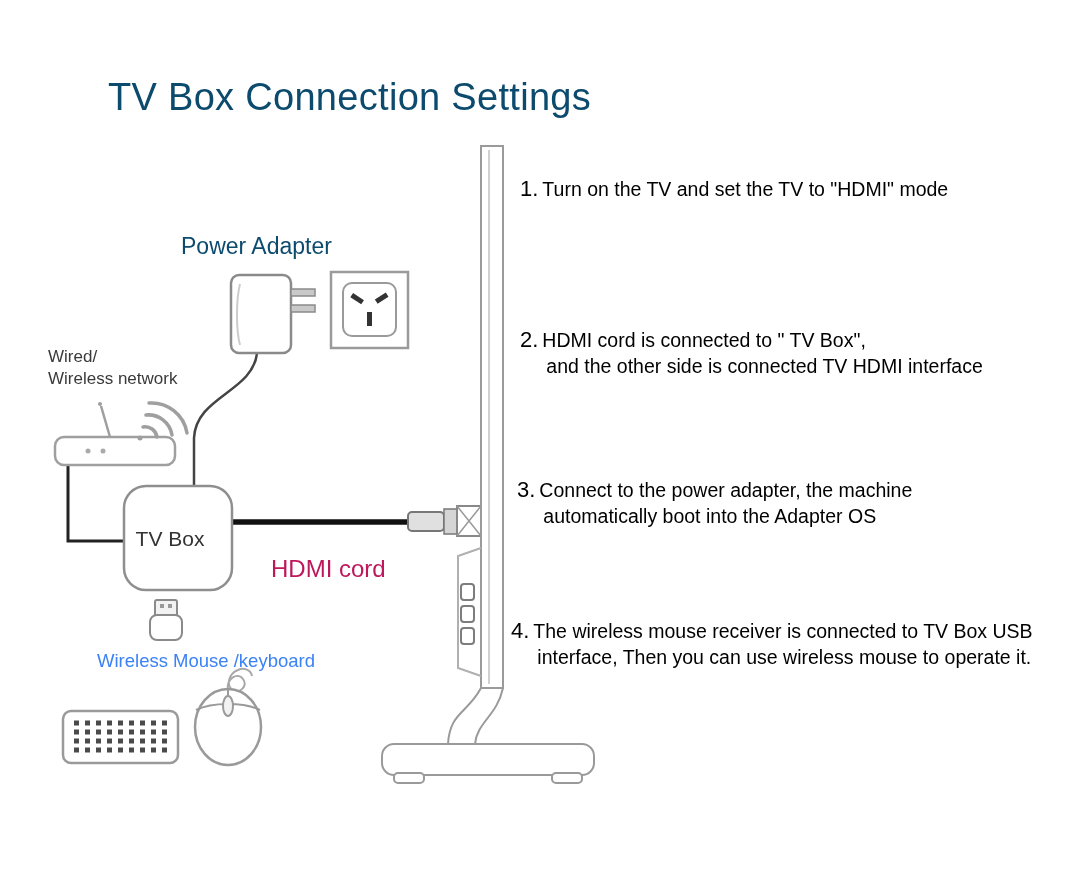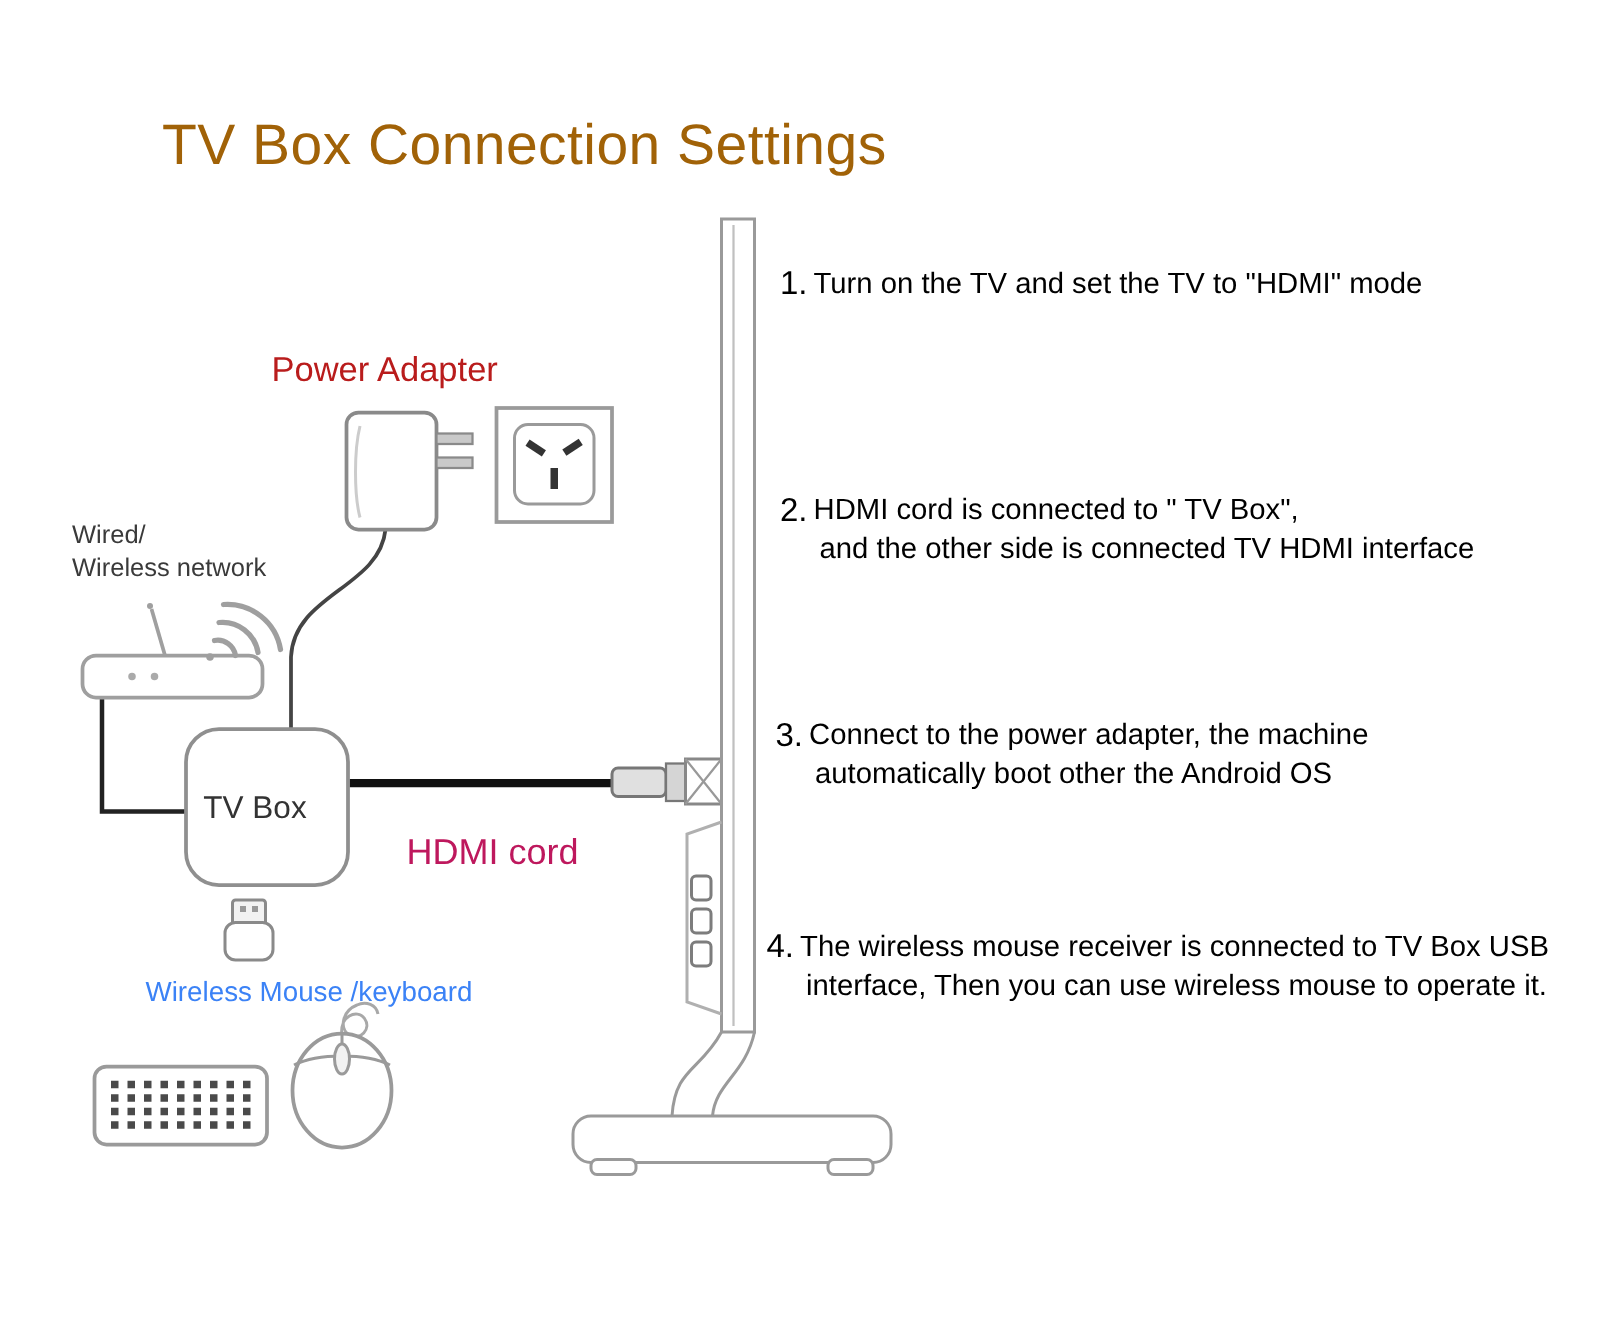--- a/index.html
+++ b/index.html
@@ -10,28 +10,28 @@
     position: relative;
     overflow: hidden;
     color: #000;
   }
   .abs { position: absolute; }
 
   .title {
     left: 108px; top: 76px;
     font-size: 38px;
     font-weight: 500;
-    color: #a16207;
+    color: #0c4a6e;
     letter-spacing: 0.3px;
     white-space: nowrap;
   }
   .label-power {
     left: 181px; top: 233px;
     font-size: 23px;
-    color: #b91c1c;
+    color: #0c4a6e;
     white-space: nowrap;
   }
   .label-network {
     left: 48px; top: 346px;
     font-size: 17px;
     color: #3a3a3a;
     line-height: 22px;
     white-space: nowrap;
   }
   .label-tvbox {
@@ -198,21 +198,21 @@
   <span class="txt">
     <span class="line">HDMI cord is connected to " TV Box",</span>
     <span class="line line2">and the other side is connected TV HDMI interface</span>
   </span>
 </div>
 
 <div class="step" style="left:517px; top:477px;">
   <span class="num">3.</span>
   <span class="txt">
     <span class="line">Connect to the power adapter, the machine</span>
-    <span class="line line2">automatically boot other the Android OS</span>
+    <span class="line line2">automatically boot into the Adapter OS</span>
   </span>
 </div>
 
 <div class="step" style="left:511px; top:618px;">
   <span class="num">4.</span>
   <span class="txt">
     <span class="line">The wireless mouse receiver is connected to TV Box USB</span>
     <span class="line line2" style="">interface, Then you can use wireless mouse to operate it.</span>
   </span>
 </div>

